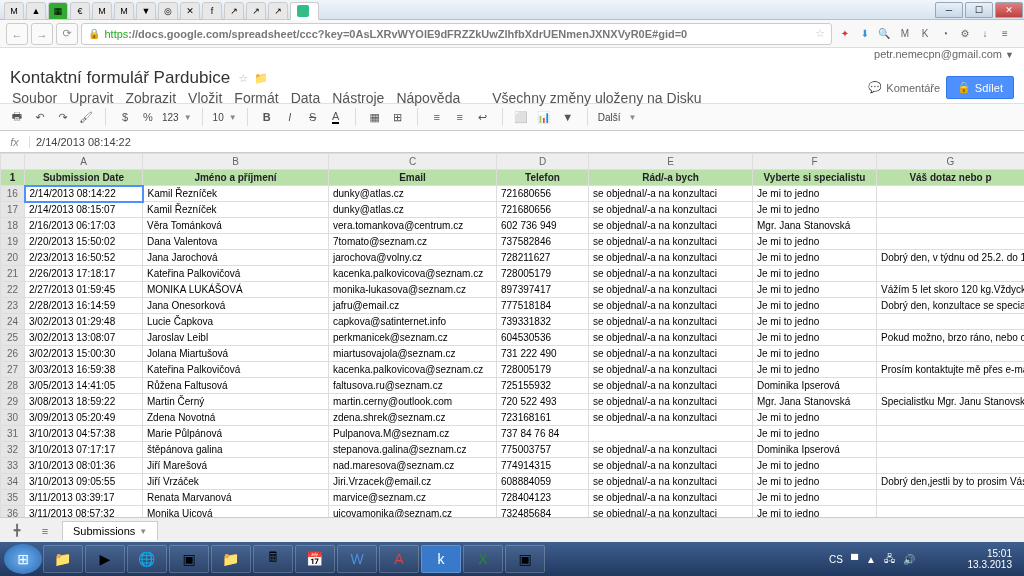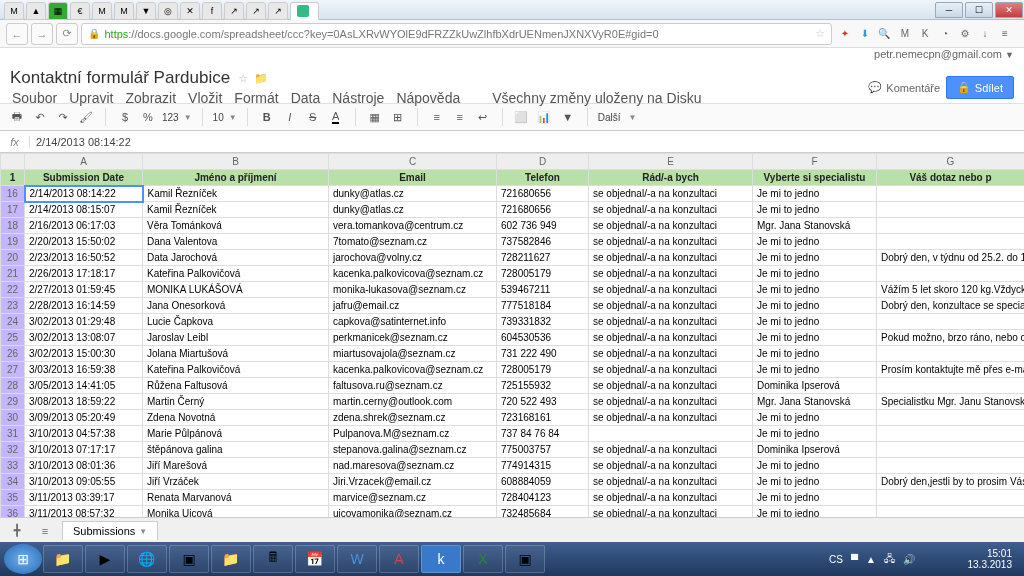--- a/index.html
+++ b/index.html
@@ -16,21 +16,21 @@
 .tab-mini { width:20px; justify-content:center; background:#e8e8e8; padding:0; }
 .tab-active { background:#fff; border-bottom:1px solid #fff; z-index:2; }
 .favicon { width:12px; height:12px; background:#3b8; border-radius:2px; margin-right:3px; }
 
 
 .urlbar-row { height:28px; display:flex; align-items:center; padding:0 6px; background:#f8f8f8; border-bottom:1px solid #ddd; }
 .nav-btn { width:22px; height:22px; border:1px solid #ccc; border-radius:3px; margin-right:3px; display:flex; align-items:center; justify-content:center; background:#fafafa; color:#888; }
 .urlbar { flex:1; height:22px; border:1px solid #ccc; border-radius:3px; display:flex; align-items:center; padding:0 6px; background:#fff; }
 .lock { color:#2a2; margin-right:4px; font-size:10px; }
 .url-green { color:#2a2; }
-.url-rest { color:#777; }
+.url-rest { color:#777;font-weight:bold; }
 .ext-icons { display:flex; align-items:center; gap:6px; padding:0 6px; }
 .ext-icons span { width:14px; height:14px; display:inline-flex; align-items:center; justify-content:center; font-size:10px; color:#666; }
 
 
 .doc-area { padding:8px 10px 0 10px; }
 .doc-title-row { display:flex; align-items:center; }
 .doc-title { font-size:17px; color:#333; font-weight:400; }
 .doc-icons { color:#bbb; margin-left:8px; display:flex; gap:6px; }
 .user-row { text-align:right; padding-right:10px; color:#666; font-size:11px; }
 .user-row .arrow { font-size:9px; }
@@ -51,21 +51,21 @@
 
 .fx-row { height:22px; border-bottom:1px solid #ccc; display:flex; align-items:center; }
 .fx-label { width:30px; text-align:center; color:#888; font-style:italic; border-right:1px solid #ddd; font-size:11px; }
 .fx-val { padding-left:6px; color:#444; font-size:11px; }
 
 
 .sheet-wrap { position:relative; height:364px; overflow:hidden; }
 table { border-collapse:collapse; width:1024px; table-layout:fixed; }
 th,td { border:1px solid #ddd; padding:1px 4px; font-size:10px; height:16px; white-space:nowrap; overflow:hidden; text-align:left; }
 th { background:#eee; font-weight:normal; text-align:center; color:#666; }
-.rowhdr { background:#c4b5fd; text-align:center; width:24px; color:#666; }
+.rowhdr { background:#e5e5e5; text-align:center; width:24px; color:#666; }
 .colhdr-row th { background:#b8e0a8; font-weight:bold; color:#222; text-align:center; }
 .sel { border:2px solid #4d90fe !important; }
 col.c-row { width:24px; } col.cA{width:118px;} col.cB{width:186px;} col.cC{width:168px;} col.cD{width:92px;} col.cE{width:164px;} col.cF{width:124px;} col.cG{width:148px;}
 td.num { text-align:left; }
 
 
 .sheet-tabs { height:26px; border-top:1px solid #ccc; display:flex; align-items:center; padding:0 6px; background:#f0f0f0; gap:6px; }
 .sheet-tab-btn { width:22px; height:20px; display:flex; align-items:center; justify-content:center; color:#666; }
 .sheet-tab { background:#fff; border:1px solid #ccc; border-bottom:none; padding:3px 10px; font-size:11px; display:flex; align-items:center; gap:4px; }
 
@@ -296,21 +296,21 @@
           <td>Dana Valentova</td>
           <td>7tomato@seznam.cz</td>
           <td class="num">737582846</td>
           <td>se objednal/-a na konzultaci</td>
           <td>Je mi to jedno</td>
           <td></td>
         </tr>
         <tr>
           <td class="rowhdr">20</td>
           <td>2/23/2013 16:50:52</td>
-          <td>Data Jarochová</td>
+          <td>Jana Jarochová</td>
           <td>jarochova@volny.cz</td>
           <td class="num">728211627</td>
           <td>se objednal/-a na konzultaci</td>
           <td>Je mi to jedno</td>
           <td>Dobrý den, v týdnu od 25.2. do 1.3</td>
         </tr>
         <tr>
           <td class="rowhdr">21</td>
           <td>2/26/2013 17:18:17</td>
           <td>Kateřina Palkovičová</td>
@@ -318,21 +318,21 @@
           <td class="num">728005179</td>
           <td>se objednal/-a na konzultaci</td>
           <td>Je mi to jedno</td>
           <td></td>
         </tr>
         <tr>
           <td class="rowhdr">22</td>
           <td>2/27/2013 01:59:45</td>
           <td>MONIKA LUKÁŠOVÁ</td>
           <td>monika-lukasova@seznam.cz</td>
-          <td class="num">539467211</td>
+          <td class="num">897397417</td>
           <td>se objednal/-a na konzultaci</td>
           <td>Je mi to jedno</td>
           <td>Vážím 5 let skoro 120 kg.Vždycky j</td>
         </tr>
         <tr>
           <td class="rowhdr">23</td>
           <td>2/28/2013 16:14:59</td>
           <td>Jana Onesorková</td>
           <td>jafru@email.cz</td>
           <td class="num">777518184</td>

